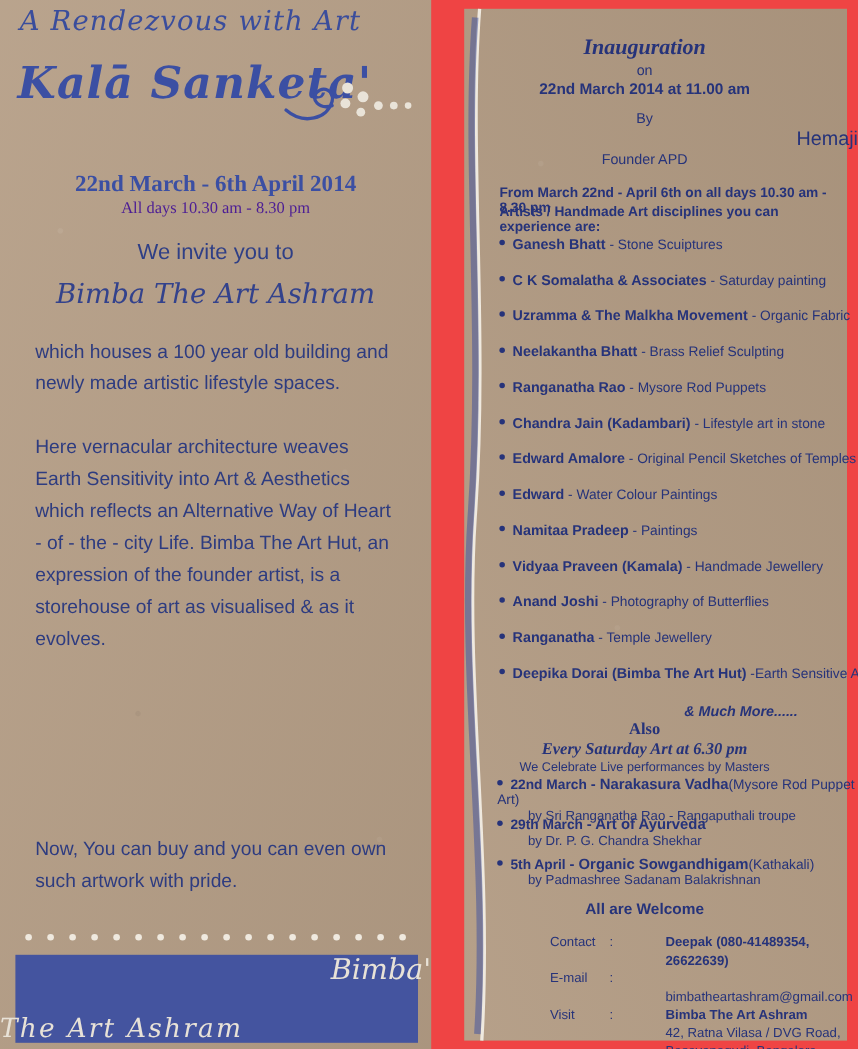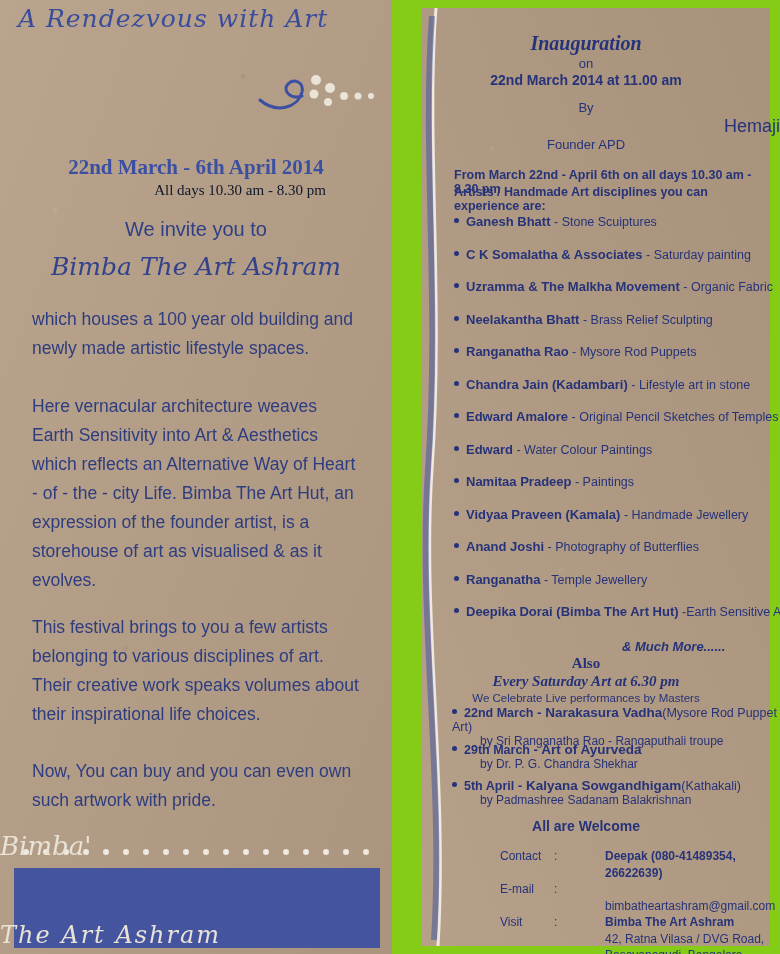--- a/index.html
+++ b/index.html
@@ -74,22 +74,21 @@
     font-weight: bold;
     color: #3b4fa3;
   }
   .dates-sub {
     position: absolute;
     left: 0; top: 182px;
     width: 392px;
     text-align: center;
     font-family: "Liberation Serif", serif;
     font-size: 15px;
-    color: #0f172a;
-    padding-left: 44px;
+    color: #4c1d95;
   }
 
   .invite-line {
     position: absolute;
     left: 0; top: 218px;
     width: 392px;
     text-align: center;
     font-family: "Liberation Sans", sans-serif;
     font-size: 20px;
     color: #2f3f86;
@@ -126,23 +125,23 @@
   }
 
   .footer-band {
     position: absolute;
     left: 14px; top: 868px;
     width: 366px; height: 80px;
     background: #44549f;
   }
   .footer-line1 {
     position: absolute;
-    left: 0; top: 831px;
-    width: 392px;
-    text-align: left;
+    left: 0; top: 867px;
+    width: 392px;
+    text-align: right;
     font-family: "DejaVu Serif", serif;
     font-style: italic;
     font-size: 26px;
     color: #e8e2d7;
   }
   .footer-line2 {
     position: absolute;
     left: 0; top: 904px;
     width: 392px;
     text-align: left;
@@ -152,21 +151,21 @@
     letter-spacing: 2px;
     color: #e8e2d7;
     margin-top: 17px;
   }
 
   
   .right-panel {
     position: absolute;
     left: 392px; top: 0;
     width: 388px; height: 954px;
-    background: #84cc16;
+    background: #ef4444;
     overflow: hidden;
   }
   .right-card {
     position: absolute;
     left: 30px; top: 8px;
     width: 348px; height: 938px;
     background: #b29b83;
     overflow: hidden;
   }
   .right-card .grain {
@@ -299,41 +298,41 @@
 </style>
 </head>
 <body>
 
 <div id="page">
 
   <div class="left-panel">
     <div class="grain"></div>
 
     <div class="title-script">A Rendezvous with Art</div>
+    <div class="brand-script">Kalā Sanketa'</div>
 
     <svg class="brand-swirl" viewBox="0 0 120 40">
       <path d="M2 26 C 18 40, 40 34, 44 18 C 46 8, 36 4, 30 10 C 24 16, 32 26, 44 22" fill="none" stroke="#3b4fa3" stroke-width="3" stroke-linecap="round"></path>
       <circle cx="58" cy="6" r="5" fill="#e9e3d8"></circle>
       <circle cx="72" cy="14" r="5" fill="#e9e3d8"></circle>
       <circle cx="56" cy="20" r="4.5" fill="#e9e3d8"></circle>
       <circle cx="70" cy="28" r="4" fill="#e9e3d8"></circle>
       <circle cx="86" cy="22" r="4" fill="#e9e3d8"></circle>
       <circle cx="100" cy="22" r="3.5" fill="#e9e3d8"></circle>
       <circle cx="113" cy="22" r="3" fill="#e9e3d8"></circle>
     </svg>
 
     <div class="dates">22nd March - 6th April 2014</div>
     <div class="dates-sub">All days 10.30 am - 8.30 pm</div>
 
     <div class="invite-line">We invite you to</div>
     <div class="venue-script">Bimba The Art Ashram</div>
 
     <div class="body-text p1">which  houses a 100 year old building and newly made artistic lifestyle spaces.</div>
     <div class="body-text p2">Here vernacular architecture weaves Earth Sensitivity into Art &amp; Aesthetics which reflects an Alternative Way of Heart - of - the - city Life. Bimba The Art Hut, an expression of the founder artist, is a storehouse of art as visualised &amp; as it evolves.</div>
-    <div class="body-text p3">This festival brings to you a few artists belonging to various disciplines of art. Their creative work speaks volumes about their inspirational life choices.</div>
     <div class="body-text p4">Now, You can buy and you can even own such artwork with pride.</div>
 
     <svg class="dot-divider" viewBox="0 0 355 8">
       <g fill="#efe9df">
         <circle cx="6" cy="4" r="3"></circle>
           <circle cx="26" cy="4" r="3"></circle>
           <circle cx="46" cy="4" r="3"></circle>
         <circle cx="66" cy="4" r="3"></circle>
           <circle cx="86" cy="4" r="3"></circle>
           <circle cx="106" cy="4" r="3"></circle>
@@ -404,21 +403,21 @@
       <span class="title-t">- Narakasura Vadha</span><span>(Mysore Rod Puppet Art)</span>
       <span class="sub">by  Sri Ranganatha Rao - Rangaputhali  troupe</span>
     </div>
     <div class="perf perf-2">
       <span class="bullet"></span><span class="date">29th March</span>
       <span class="title-t">- Art of Ayurveda</span><span></span>
       <span class="sub">by  Dr. P. G. Chandra Shekhar</span>
     </div>
     <div class="perf perf-3">
       <span class="bullet"></span><span class="date">5th April</span>
-      <span class="title-t">- Kalyana Sowgandhigam</span><span>(Kathakali)</span>
+      <span class="title-t">- Organic Sowgandhigam</span><span>(Kathakali)</span>
       <span class="sub">by  Padmashree Sadanam Balakrishnan</span>
     </div>
 
     <div class="welcome">All are Welcome</div>
 
     <div class="contact-block" id="contact-block">
         <div class="contact-row">
           <div class="contact-label">Contact</div>
           <div class="contact-colon">:</div>
           <div class="contact-val" style="font-weight: bold;">Deepak (080-41489354, 26622639)</div>

